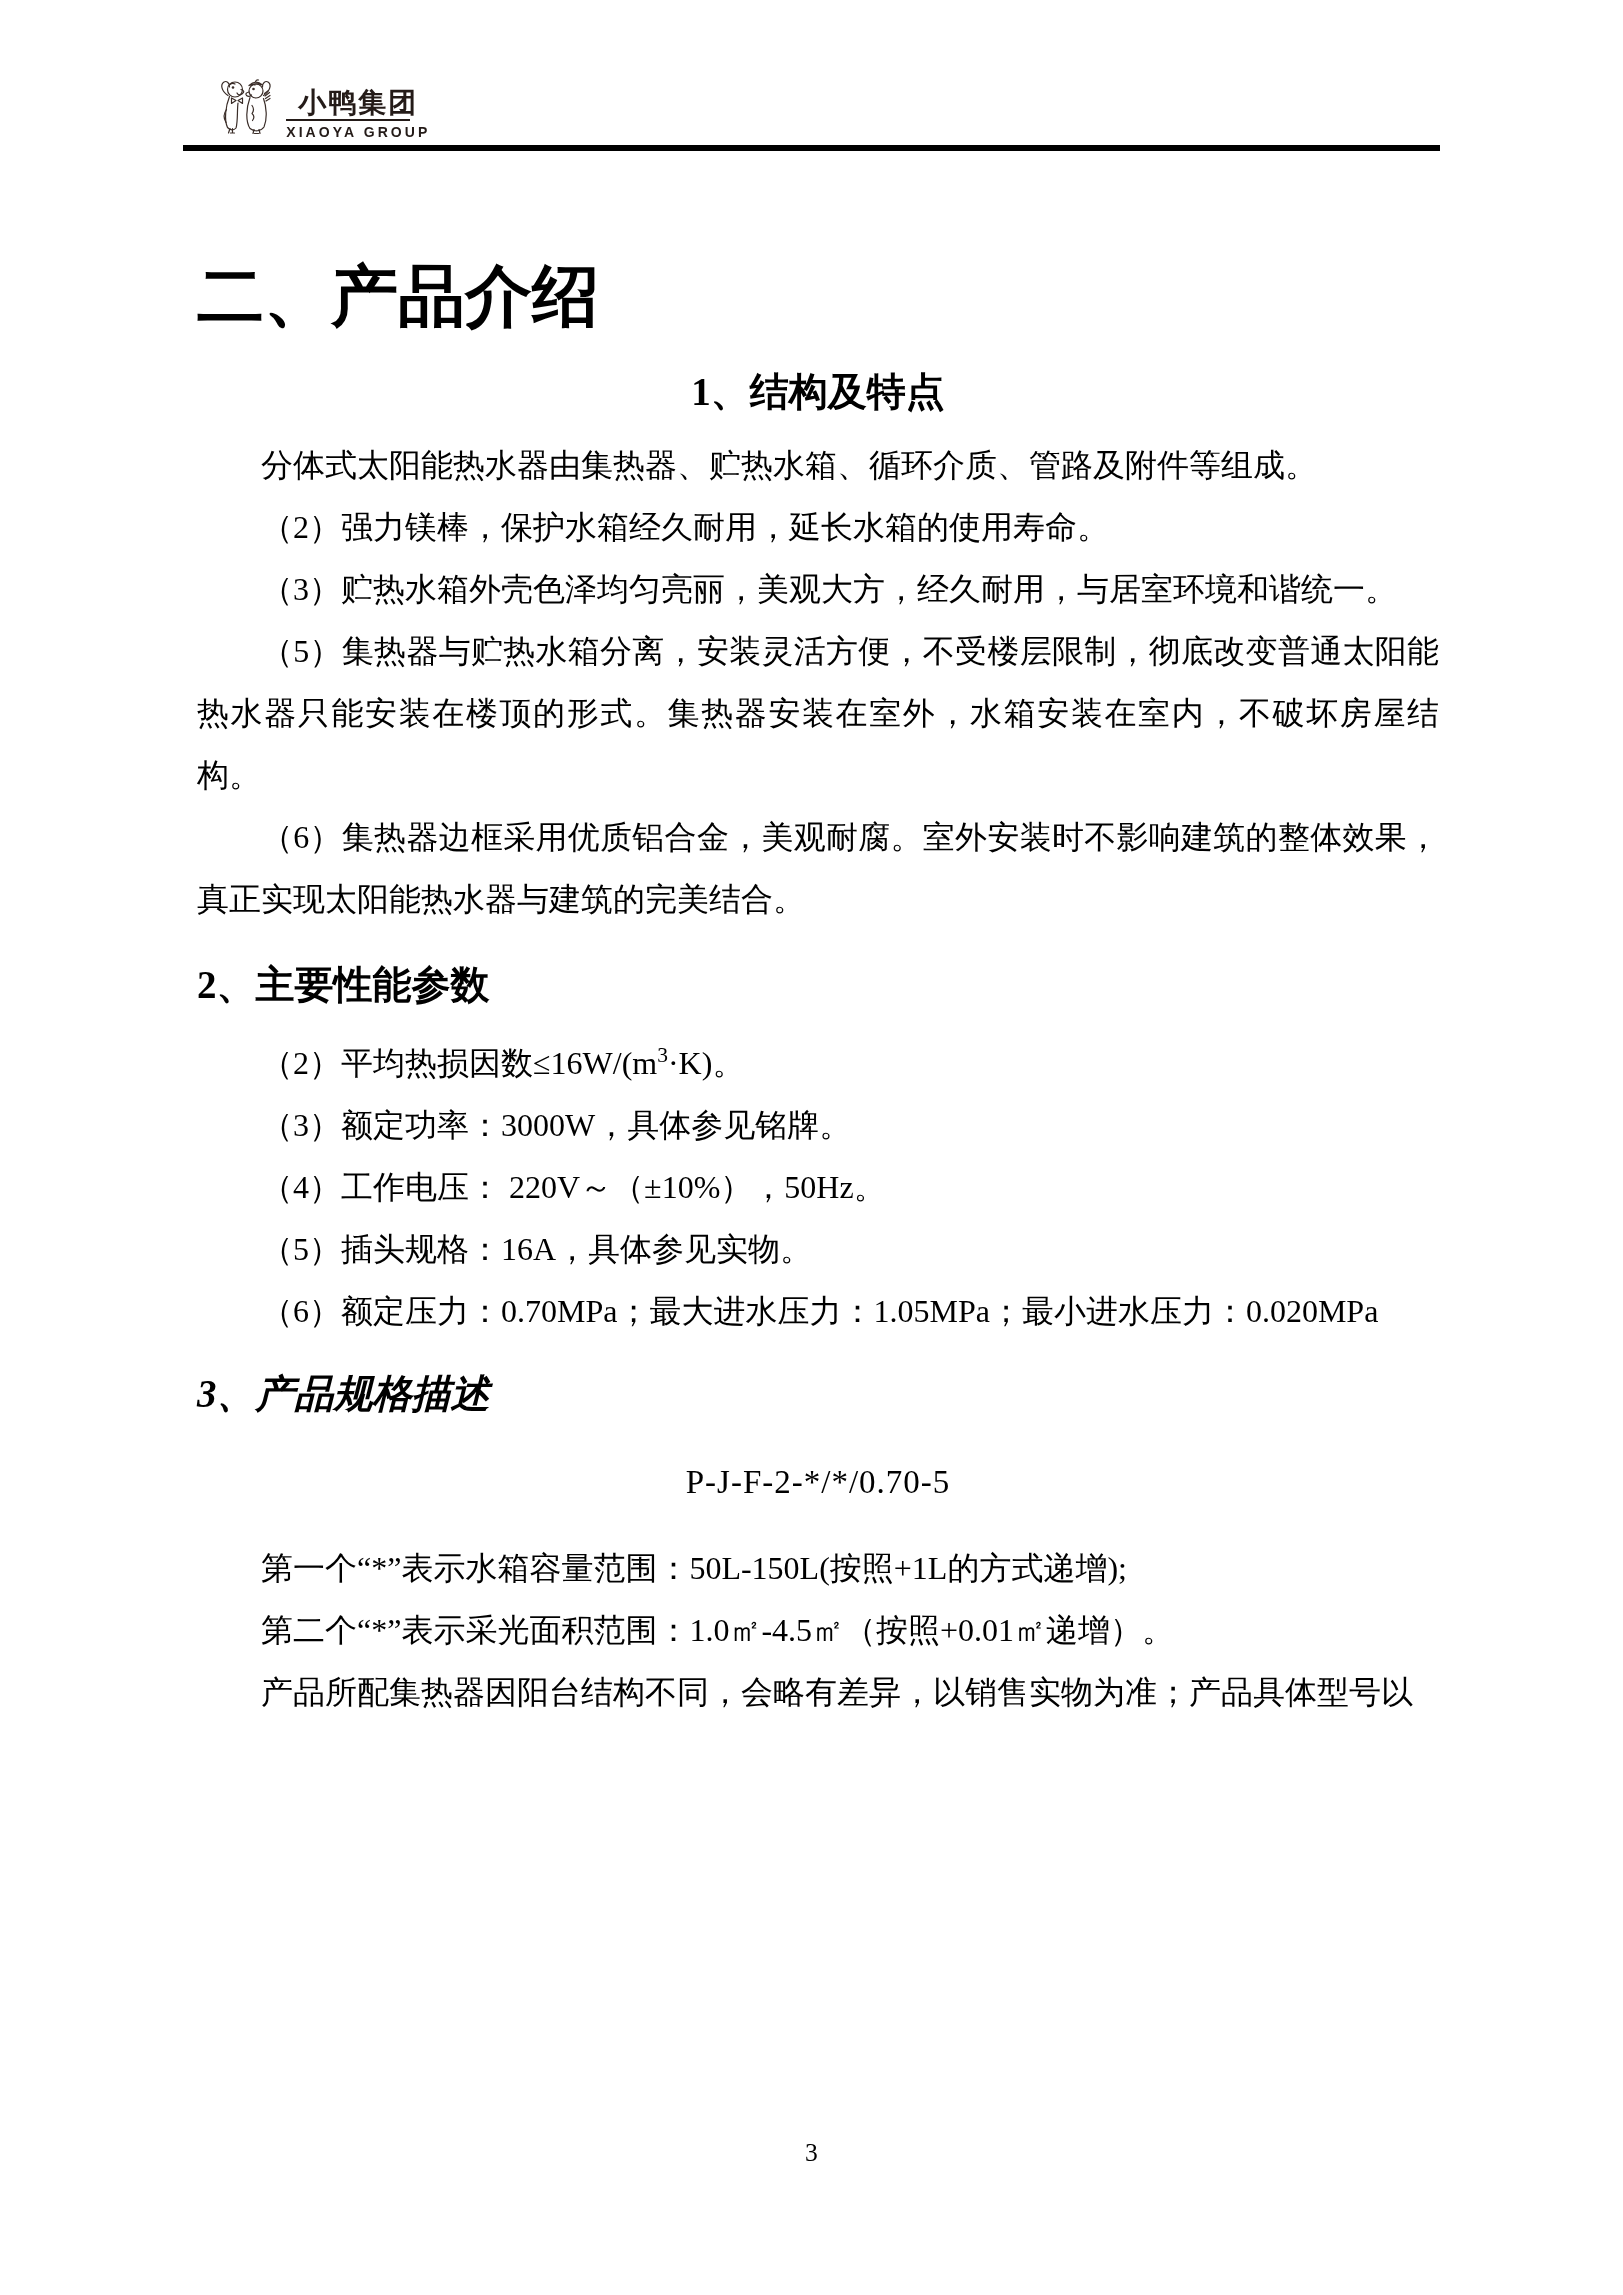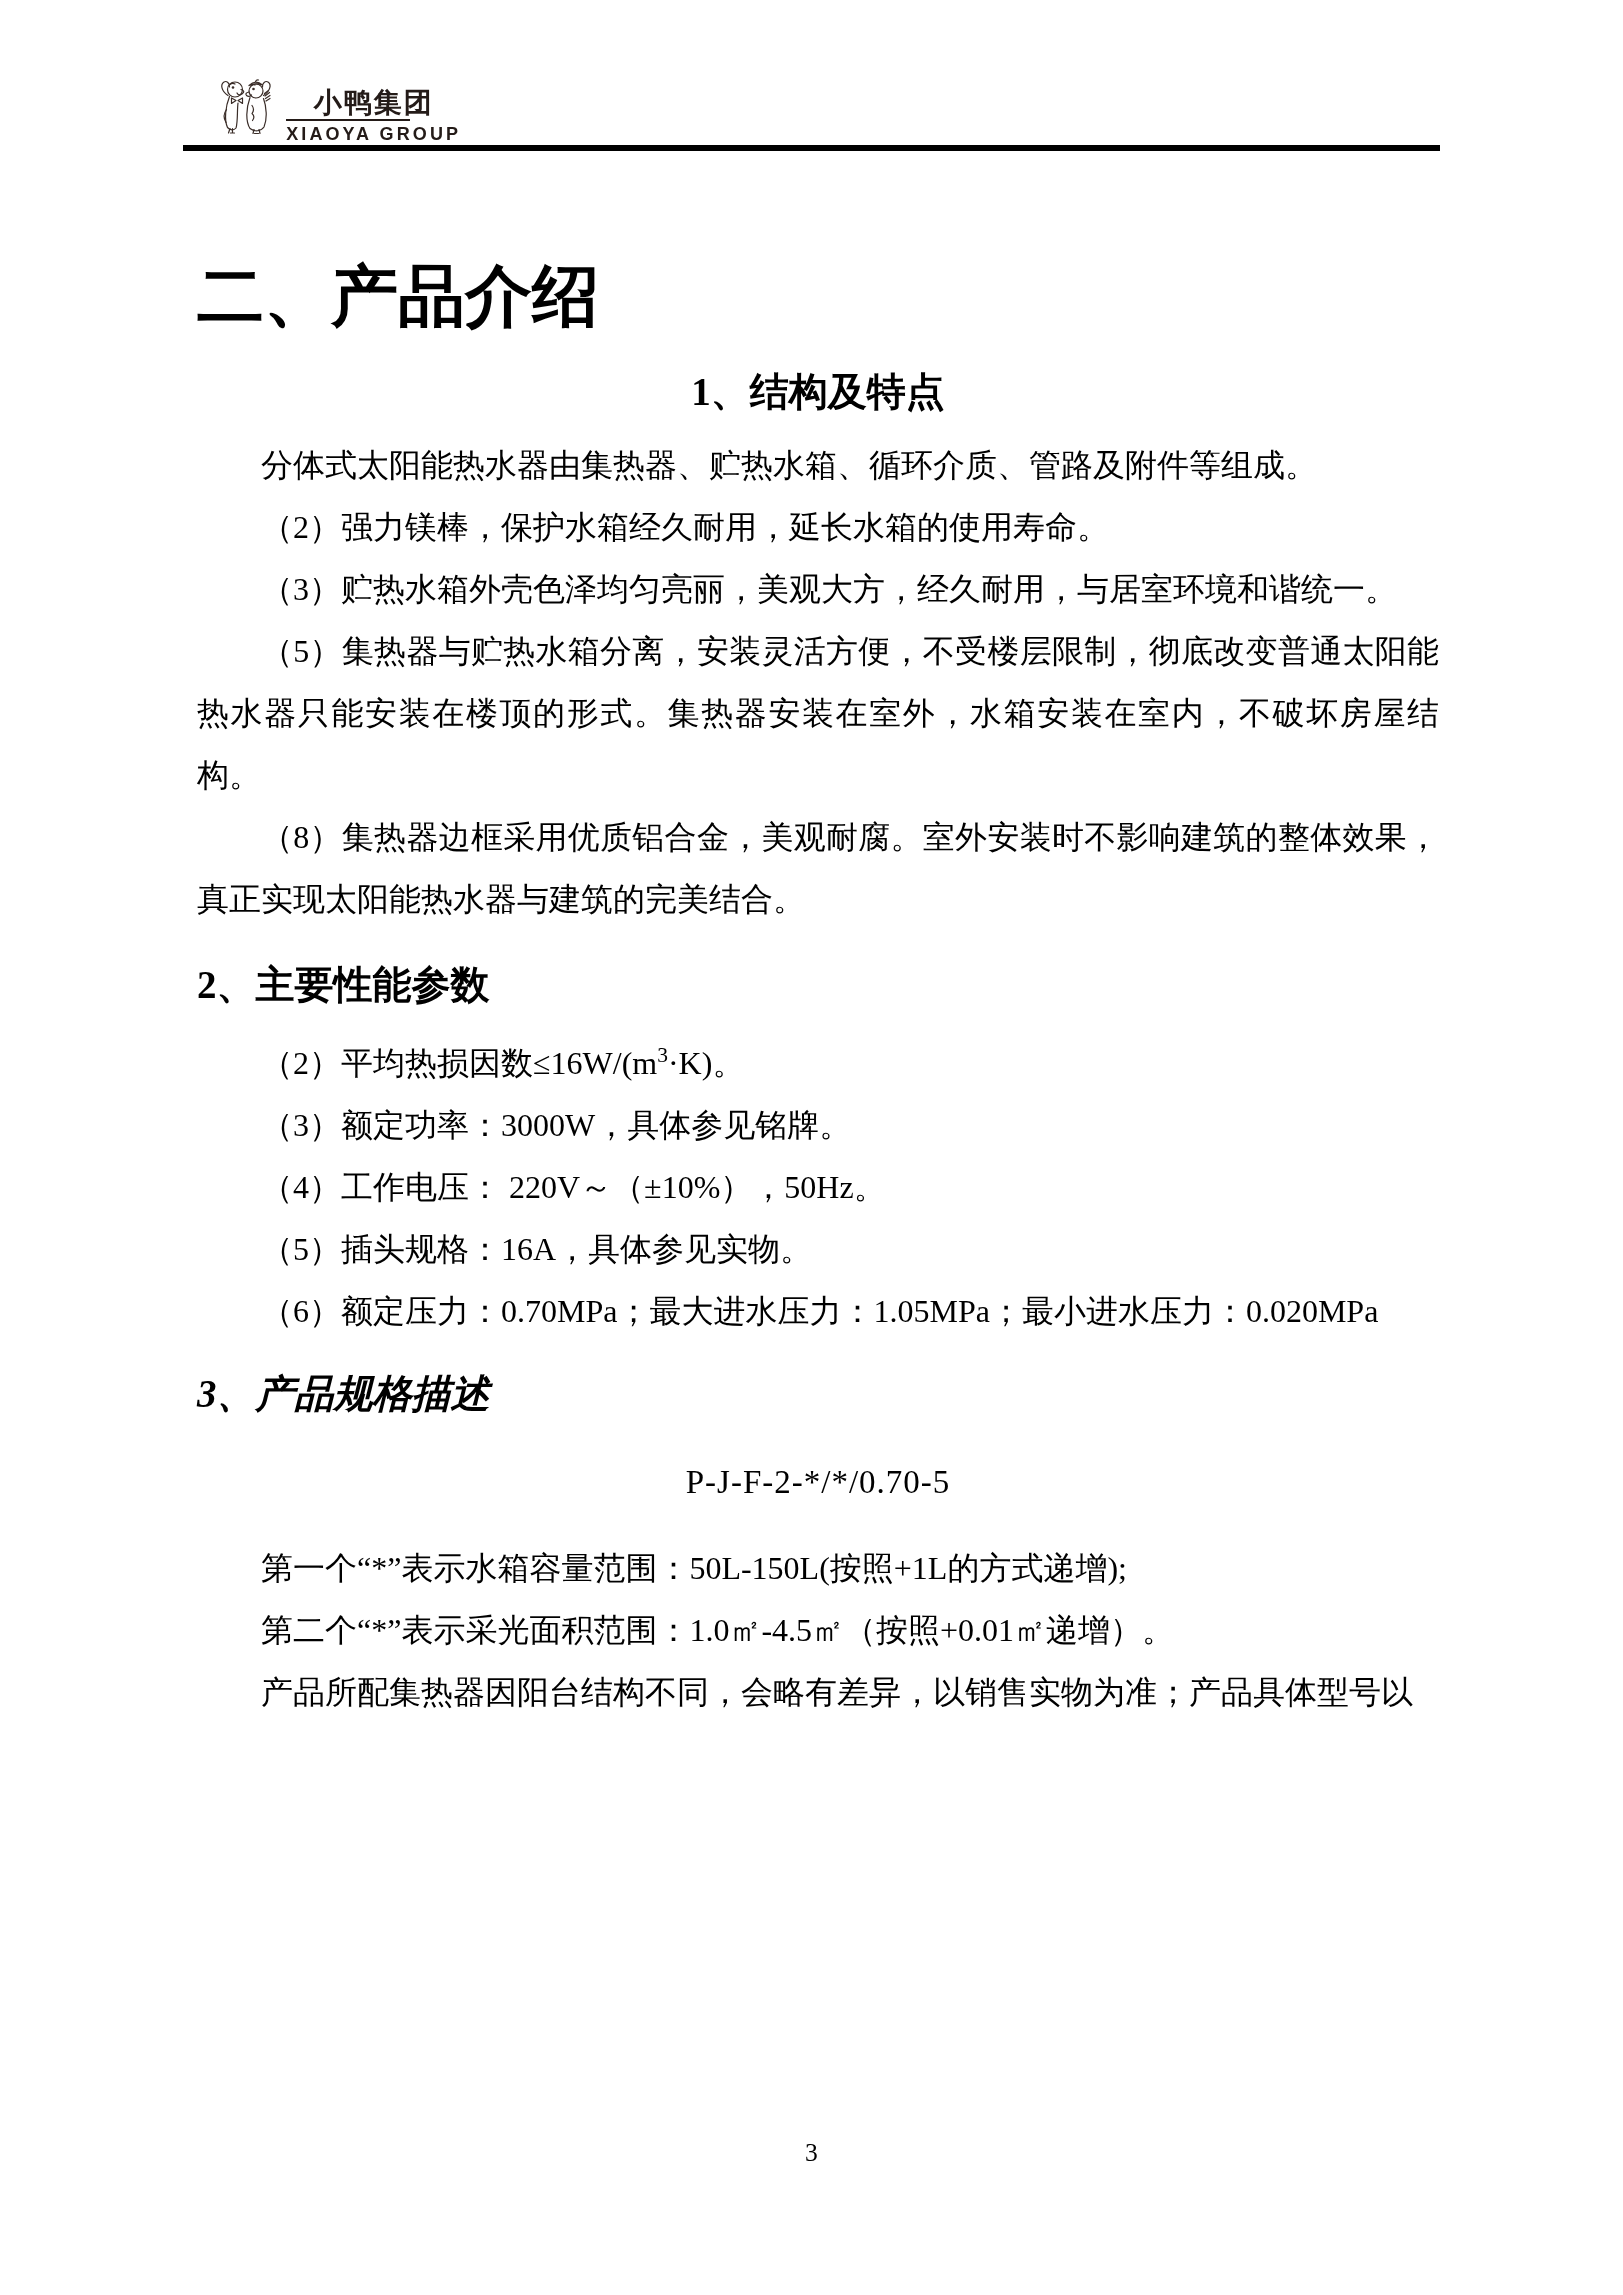--- a/index.html
+++ b/index.html
@@ -16,21 +16,21 @@
   .logo{position:absolute;left:217px;top:75px;display:flex;align-items:flex-start;text-align:center;}
   .ducks{width:60px;height:60px;flex:0 0 auto;}
   .logo-text{margin-left:9.2px;padding-top:13.3px;color:#241b18;}
   .logo-cn{
     font-family:"Liberation Sans","DejaVu Sans",sans-serif;
     font-weight:bold;font-size:28px;line-height:1.04;letter-spacing:2px;white-space:nowrap;
   }
   .logo-divider{height:2px;background:#241b18;margin-top:1.5px;width:124px;}
   .logo-en{
     font-family:"Liberation Sans","DejaVu Sans",sans-serif;
-    font-weight:bold;font-size:18px;letter-spacing:3.1px;margin-top:3.1px;white-space:nowrap;
+    font-weight:bold;font-size:14px;letter-spacing:3.1px;margin-top:3.1px;white-space:nowrap;
   }
   .header-rule{position:absolute;left:183px;top:145px;width:1257px;height:5.6px;background:#000;}
   
   .content{position:absolute;left:197px;top:263px;width:1242px;}
   h1.doc-title{
     margin:0;font-size:67px;line-height:1;font-weight:bold;
     font-family:Liberation Serif, serif;
   }
   h2.sec{
     font-size:39px;line-height:1;font-weight:bold;margin:0;
@@ -112,21 +112,21 @@
   <main class="content">
 
     <h1 class="doc-title">二、产品介绍</h1>
 
     <h2 class="sec sec-1">1、结构及特点</h2>
     <div class="body-group-1">
       <p class="body indent">分体式太阳能热水器由集热器、贮热水箱、循环介质、管路及附件等组成。</p>
       <p class="body indent">（2）强力镁棒，保护水箱经久耐用，延长水箱的使用寿命。</p>
       <p class="body indent">（3）贮热水箱外壳色泽均匀亮丽，美观大方，经久耐用，与居室环境和谐统一。</p>
       <p class="body indent">（5）集热器与贮热水箱分离，安装灵活方便，不受楼层限制，彻底改变普通太阳能热水器只能安装在楼顶的形式。集热器安装在室外，水箱安装在室内，不破坏房屋结构。</p>
-      <p class="body indent">（8）集热器边框采用优质铝合金，美观耐腐。室外安装时不影响建筑的整体效果，真正实现太阳能热水器与建筑的完美结合。</p>
+      <p class="body indent">（6）集热器边框采用优质铝合金，美观耐腐。室外安装时不影响建筑的整体效果，真正实现太阳能热水器与建筑的完美结合。</p>
     </div>
 
     <h2 class="sec sec-2">2、主要性能参数</h2>
     <div class="body-group-2">
       <p class="body indent"><span>（2）平均热损因数≤16W/(m</span><span class="sup">3</span><span>·K)。</span></p>
       <p class="body indent"><span>（3）额定功率：3000W，具体参见铭牌。</span><span class="sup"></span><span></span></p>
       <p class="body indent"><span>（4）工作电压： 220V～（±10%），50Hz。</span><span class="sup"></span><span></span></p>
       <p class="body indent"><span>（5）插头规格：16A，具体参见实物。</span><span class="sup"></span><span></span></p>
       <p class="body indent"><span>（6）额定压力：0.70MPa；最大进水压力：1.05MPa；最小进水压力：0.020MPa</span><span class="sup"></span><span></span></p>
     </div>

